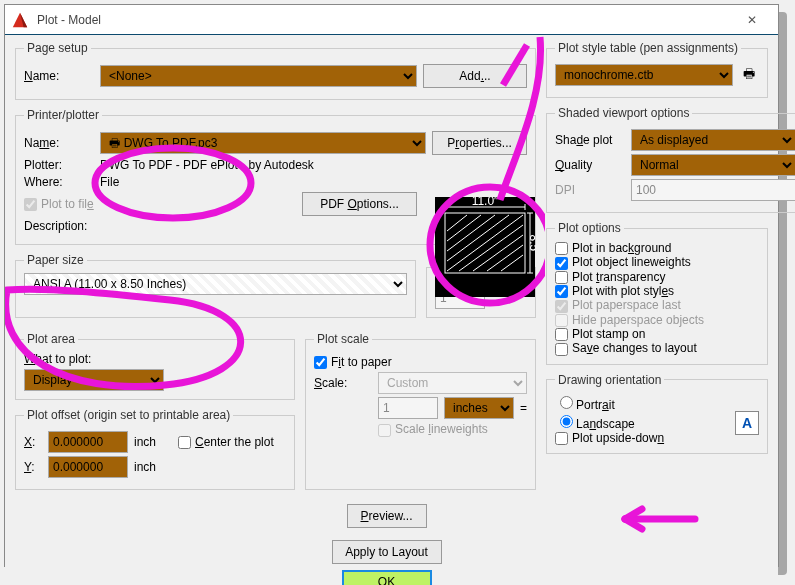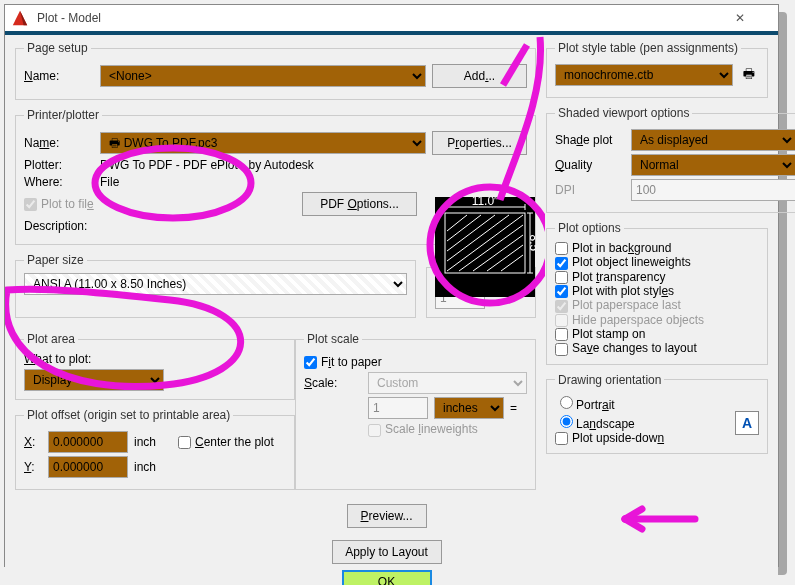--- a/index.html
+++ b/index.html
@@ -1,19 +1,19 @@
 <!DOCTYPE html>
 <html><head>
 <meta charset="utf-8">
 <style>
   * { box-sizing: border-box; font-family: "Segoe UI", Tahoma, sans-serif; font-size: 12px; }
   body { margin: 0; background: #f0f0f0; width: 795px; height: 585px; position: relative; }
   .shadow { position:absolute; left:12px; top:12px; width:775px; height:563px; background:rgba(0,0,0,0.3); border-radius:4px; }
   .window { position: absolute; left:4px; top:4px; width: 775px; height: 563px; background:#fff; border:1px solid #888; display:flex; flex-direction:column; }
-  .titlebar { background:#fff; height:30px; display:flex; align-items:center; padding:0 16px 0 6px; border-bottom:4px solid #0c4a6e; }
+  .titlebar { background:#fff; height:30px; display:flex; align-items:center; padding:0 4px 0 6px; border-bottom:1px solid #0c4a6e; }
   .titlebar .logo { width:18px; height:18px; margin-right:8px; }
   .titlebar .title { flex:1; color:#444; }
   .titlebar .close { width:44px; height:30px; display:flex; align-items:center; justify-content:center; color:#555; }
   .body { flex:1; padding:6px 10px 8px 10px; background:#f0f0f0; position:relative; }
   fieldset { border:1px solid #ccc; margin:0 0 8px 0; padding:6px 8px 8px 8px; }
   legend { color:#333; padding:0 3px; }
   .row { display:flex; align-items:center; margin:3px 0; gap:6px; }
   label.fld { width:70px; display:inline-block; }
   label.fld2 { width:58px; display:inline-block; }
   select, input[type=text] { height:22px; border:1px solid #aaa; background:#a16207; padding:0 4px; }
@@ -55,21 +55,21 @@
 
   <div class="body">
     <div class="layout">
       <div class="col-left">
 
         <fieldset>
           <legend>Page setup</legend>
           <div class="row">
             <label class="fld"><span class="und">N</span>ame:</label>
             <select style="flex:1"><option>&lt;None&gt;</option></select>
-            <button style="width:95px"><span>Add</span><span class="und">.</span>..</button>
+            <button style="width:104px"><span>Add</span><span class="und">.</span>..</button>
           </div>
         </fieldset>
 
         <fieldset style="position:relative">
           <legend>Printer/plotter</legend>
           <div class="row">
             <label class="fld">Na<span class="und">m</span>e:</label>
             <select style="flex:1"><option>🖶 DWG To PDF.pc3</option></select>
             <button style="width:95px">P<span class="und">r</span>operties...</button>
           </div>
@@ -95,21 +95,21 @@
           <fieldset style="flex:1">
             <legend>Paper size</legend>
             <select style="width:100%;background-image:repeating-linear-gradient(45deg,#f4f4f4 0 4px,#fff 4px 8px)"><option>ANSI A (11.00 x 8.50 Inches)</option></select>
           </fieldset>
           <fieldset style="width:110px">
             <legend>Number of copies</legend>
             <input type="text" style="width: 50px;" disabled="" value="1">
           </fieldset>
         </div>
 
-        <div style="display:flex; margin-top:6px">
+        <div style="display:flex; gap:10px; margin-top:6px">
           <div style="width:280px">
             <fieldset>
               <legend>Plot area</legend>
               <div><span class="und">W</span>hat to plot:</div>
               <select style="width:140px;margin-top:3px"><option>Display</option></select>
             </fieldset>
             <fieldset style="margin-top:6px">
               <legend>Plot offset (origin set to printable area)</legend>
               <div class="row">
                 <span style="width:18px"><span class="und">X</span>:</span>

